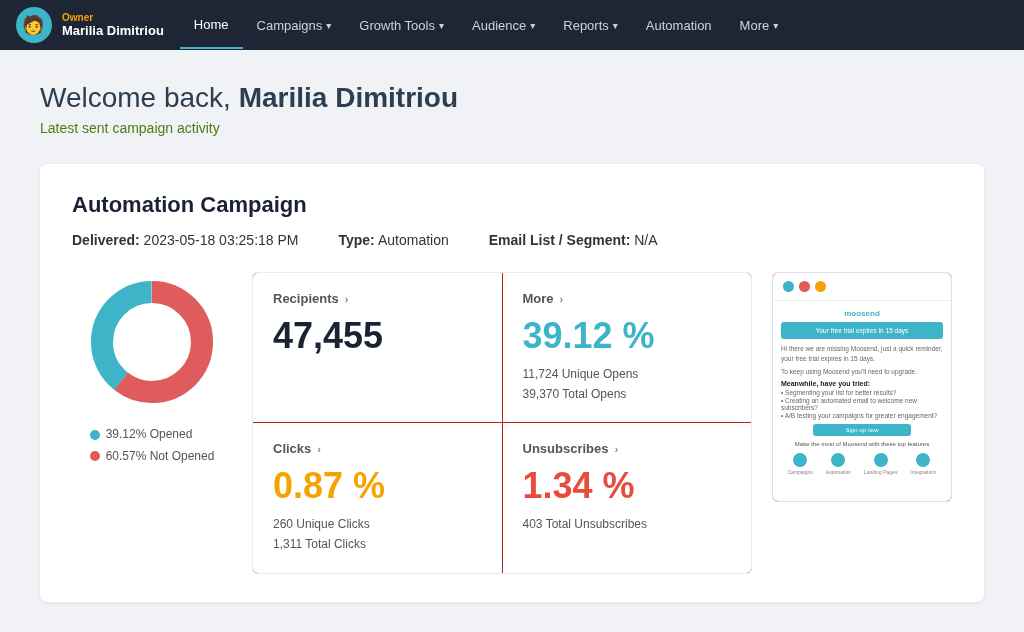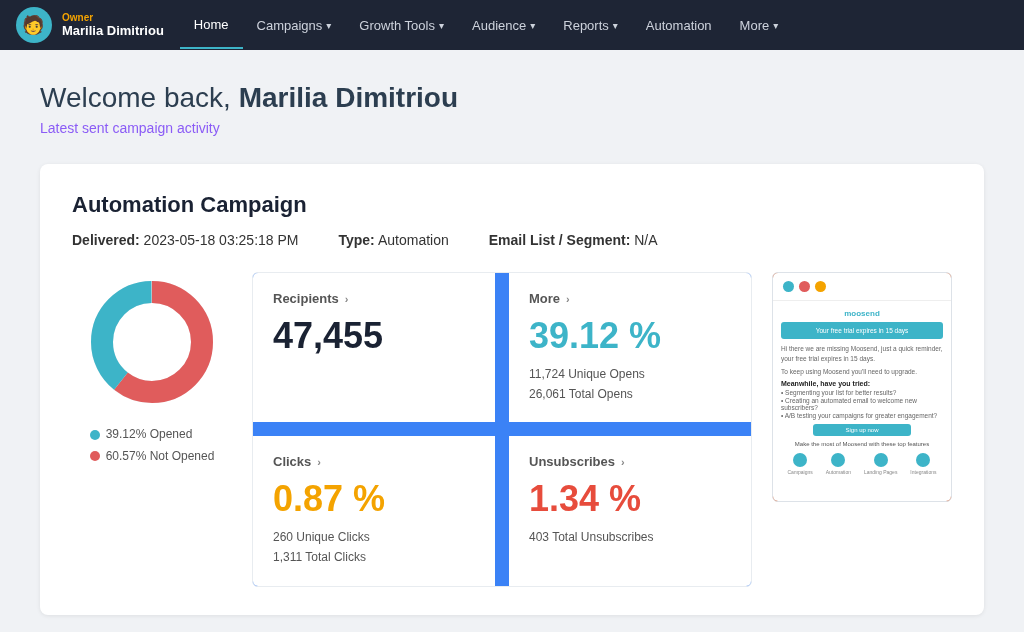--- a/index.html
+++ b/index.html
@@ -47,21 +47,21 @@
     }
     .nav-item.active { color: #fff; border-bottom: 2px solid #3db4c8; }
     .nav-item .caret { font-size: 10px; }
 
     
     .main-content {
       padding: 32px 40px;
     }
     .welcome-text { font-size: 28px; color: #2c3e50; margin-bottom: 6px; font-weight: 300; }
     .welcome-text strong { font-weight: 700; }
-    .subtitle { font-size: 14px; color: #8b5cf6; margin-bottom: 28px; }
+    .subtitle { font-size: 14px; color: #4d7c0f; margin-bottom: 28px; }
 
     
     .campaign-card {
       background: #fff;
       border-radius: 8px;
       padding: 28px 32px;
       box-shadow: 0 1px 4px rgba(0,0,0,0.08);
     }
     .campaign-title { font-size: 22px; font-weight: 700; color: #1a2233; margin-bottom: 14px; }
     .campaign-meta {
@@ -91,22 +91,22 @@
     }
     .donut-container { position: relative; width: 140px; height: 140px; margin-bottom: 12px; }
     .donut-legend { font-size: 12px; color: #555; line-height: 1.8; }
     .legend-item { display: flex; align-items: center; gap: 6px; }
     .legend-dot { width: 10px; height: 10px; border-radius: 50%; flex-shrink: 0; }
 
     
     .stat-grid {
       display: grid;
       grid-template-columns: 1fr 1fr;
-      gap: 14px;
-      background: #3b82f6;
+      gap: 1px;
+      background: #b91c1c;
       border: 1px solid #e8ecf0;
       border-radius: 6px;
       overflow: hidden;
       flex: 1;
     }
     .stat-box {
       background: #fff;
       padding: 18px 20px;
     }
     .stat-box-header {
@@ -278,21 +278,21 @@
         </div>
 
         <div class="stat-box">
           <div class="stat-box-header">
             <span>More</span>
             <span class="arrow">›</span>
           </div>
           <div class="stat-big cyan">39.12 %</div>
           <div class="stat-sub">
             <div>11,724 Unique Opens</div>
-            <div>26,061 Total Opens</div>
+            <div>39,370 Total Opens</div>
           </div>
         </div>
 
         <div class="stat-box">
           <div class="stat-box-header">
             <span>Clicks</span>
             <span class="arrow">›</span>
           </div>
           <div class="stat-big orange">0.87 %</div>
           <div class="stat-sub">

